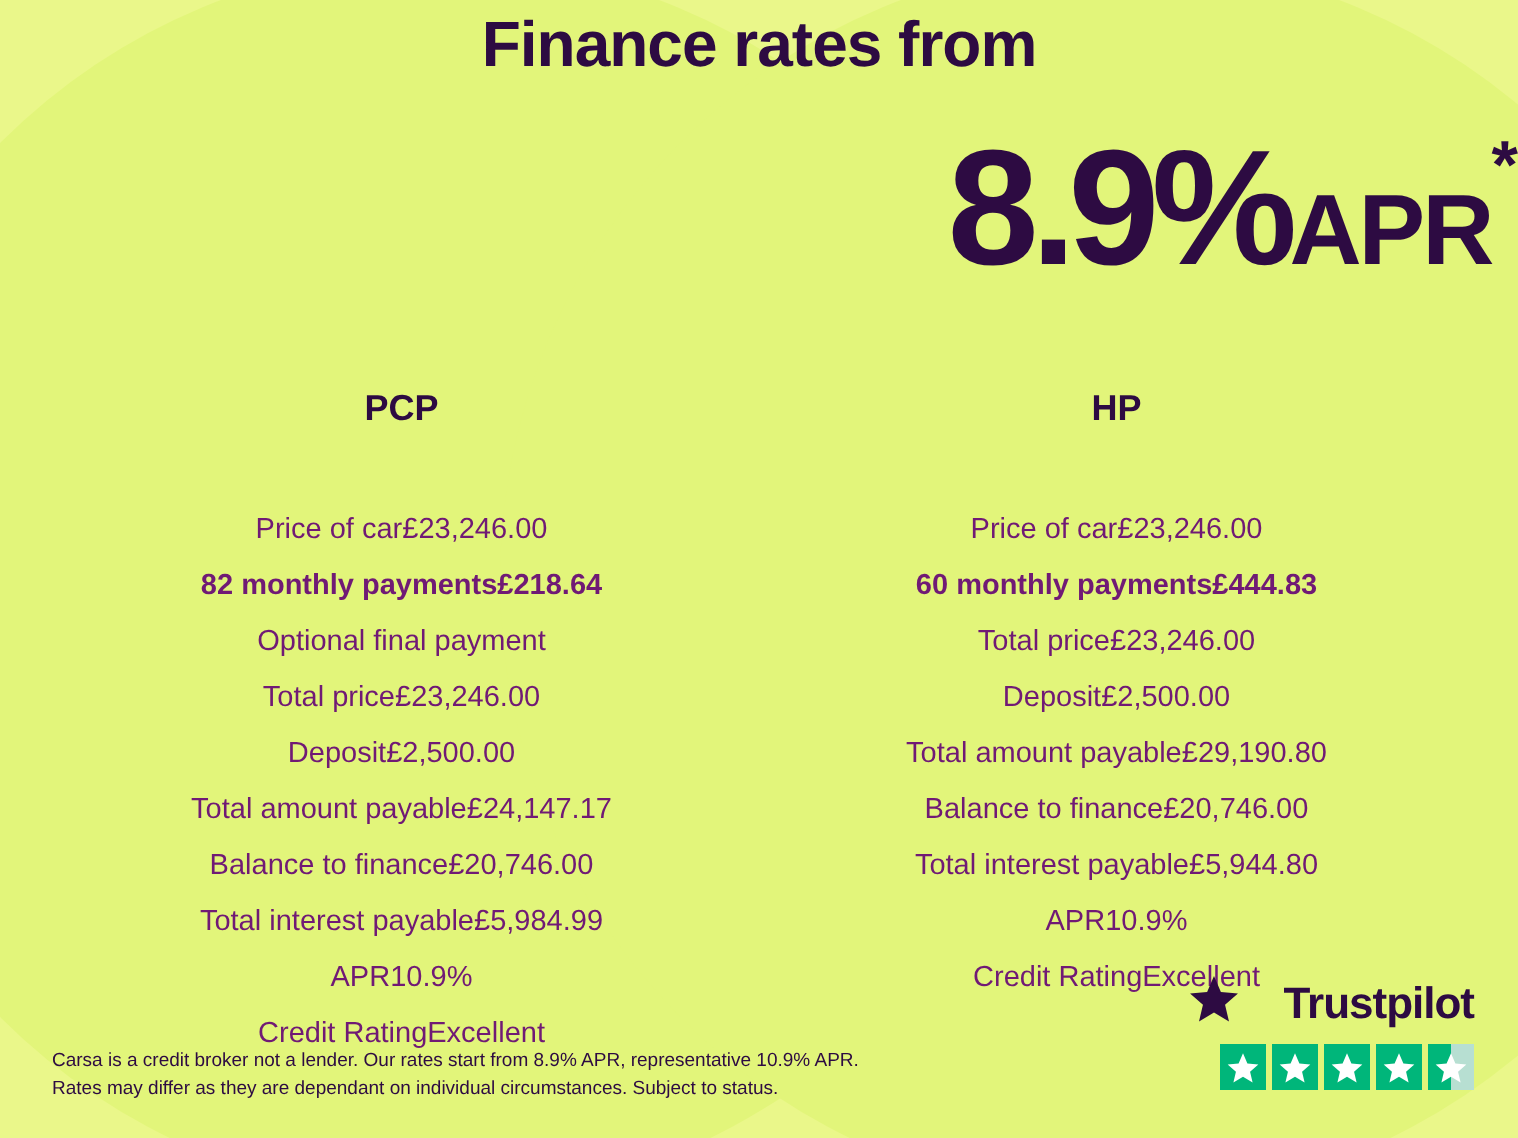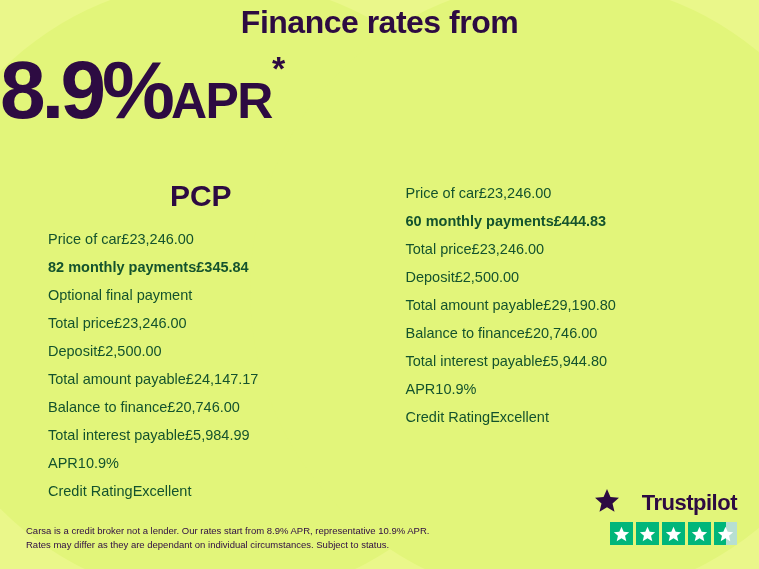--- a/index.html
+++ b/index.html
@@ -25,22 +25,22 @@
 
   .headline {
     text-align: center;
     font-size: 32px;
     font-weight: bold;
     letter-spacing: -0.5px;
     padding-top: 4px;
     color: #2d0b42;
   }
   .rate-row {
-    text-align: left;
-    margin-top: 2px;
+    text-align: right;
+    margin-top: 17px;
     white-space: nowrap;
   }
   .rate-big {
     font-size: 82px;
     font-weight: bold;
     letter-spacing: -4px;
     color: #2d0b42;
     vertical-align: baseline;
   }
   .rate-apr {
@@ -60,31 +60,31 @@
   }
 
   .columns {
     display: flex;
     margin-top: 42px;
     padding: 0 22px;
   }
   .col { width: 50%; padding: 0 26px; }
   .col-title {
     text-align: center;
-    font-size: 30px;
-    font-weight: bold;
-    margin-bottom: 12px;
+    font-size: 18px;
+    font-weight: bold;
+    margin-bottom: 36px;
     color: #2d0b42;
   }
   .row {
     display: flex;
-    justify-content: flex-start;
+    justify-content: center;
     font-size: 14.5px;
     padding: 6px 0;
-    color: #14532d;
+    color: #701a75;
   }
   .row.bold { font-weight: bold; }
   .row .label { text-align: left; }
   .row .value { text-align: right; }
 
   .footer {
     position: absolute;
     left: 0; right: 0; bottom: 0;
     height: 74px;
     z-index: 3;
@@ -149,21 +149,21 @@
   <div class="columns">
 
     <div class="col">
       <div class="col-title">PCP</div>
       <div class="row">
         <span class="label">Price of car</span>
         <span class="value">£23,246.00</span>
       </div>
       <div class="row bold">
         <span class="label">82 monthly payments</span>
-        <span class="value">£345.84</span>
+        <span class="value">£218.64</span>
       </div>
       <div class="row">
         <span class="label">Optional final payment</span>
         <span class="value"></span>
       </div>
       <div class="row">
         <span class="label">Total price</span>
         <span class="value">£23,246.00</span>
       </div>
       <div class="row">
@@ -186,20 +186,21 @@
         <span class="label">APR</span>
         <span class="value">10.9%</span>
       </div>
       <div class="row">
         <span class="label">Credit Rating</span>
         <span class="value">Excellent</span>
       </div>
     </div>
 
     <div class="col">
+      <div class="col-title">HP</div>
       <div class="row">
         <span class="label">Price of car</span>
         <span class="value">£23,246.00</span>
       </div>
       <div class="row bold">
         <span class="label">60 monthly payments</span>
         <span class="value">£444.83</span>
       </div>
       <div class="row">
         <span class="label">Total price</span>

